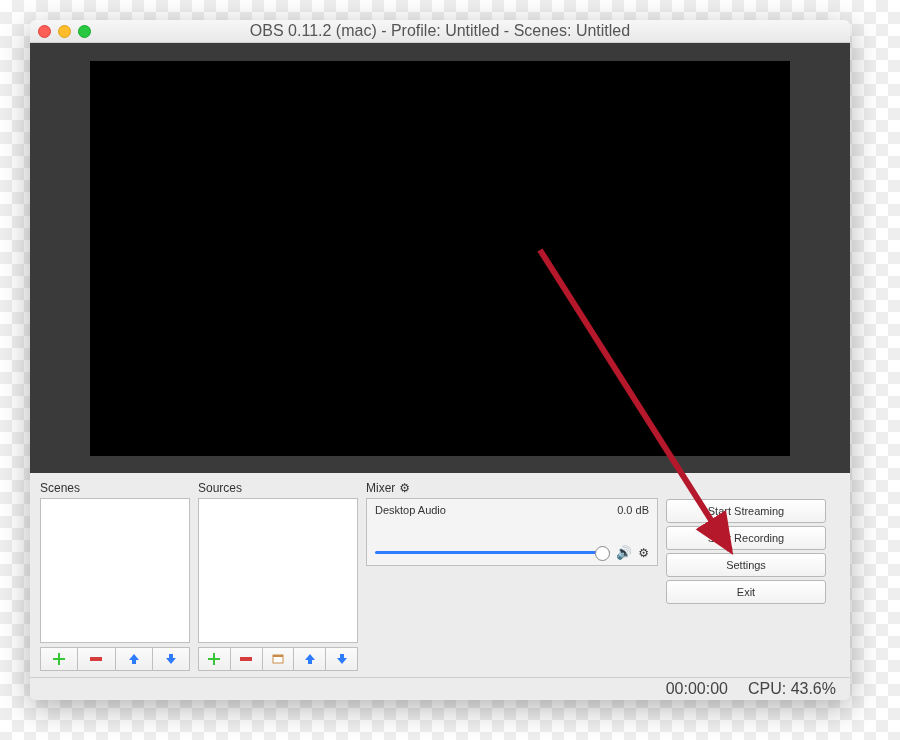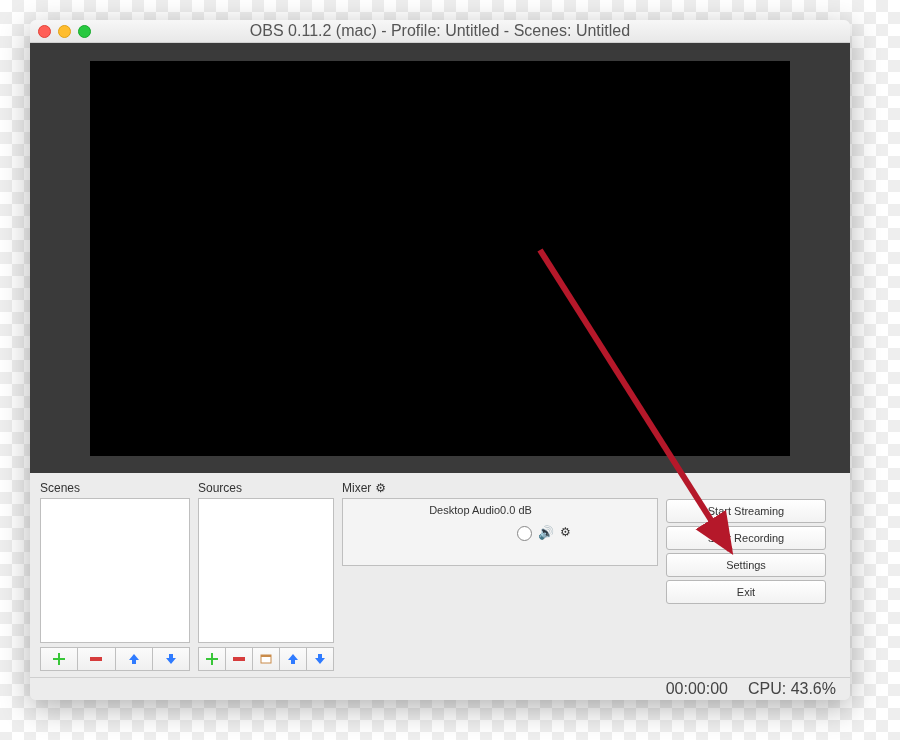--- a/index.html
+++ b/index.html
@@ -83,21 +83,21 @@
     align-items:center;
     gap:4px;
   }
   .listbox {
     background:#fff;
     border:1px solid #bfbfbf;
     flex:1;
     min-height:120px;
   }
   .scenes { width:150px;}
-  .sources { width:136px;}
+  .sources { width:160px;}
   .toolbar {
     display:flex;
     gap:0;
     margin-top:4px;
   }
   .tb-btn {
     flex:1;
     height:22px;
     background:linear-gradient(#fbfbfb,#f0f0f0);
     border:1px solid #bfbfbf;
@@ -112,22 +112,22 @@
     flex:1;
     display:flex;
     flex-direction:column;
   }
   .mixer-row {
     border:1px solid #bfbfbf;
     background:#f4f4f4;
     padding:5px 8px;
     height:56px;
     display:flex;
-    flex-direction:row;
-    justify-content:center;
+    flex-direction:column;
+    justify-content:space-between;
   }
   .mixer-top {display:flex;justify-content:space-between;font-size:11px;}
   .mixer-bot {display:flex;align-items:center;gap:6px;}
   .slider-track {
     flex:1;
     height:3px;
     background:#2f7bff;
     border-radius:2px;
     position:relative;
   }

